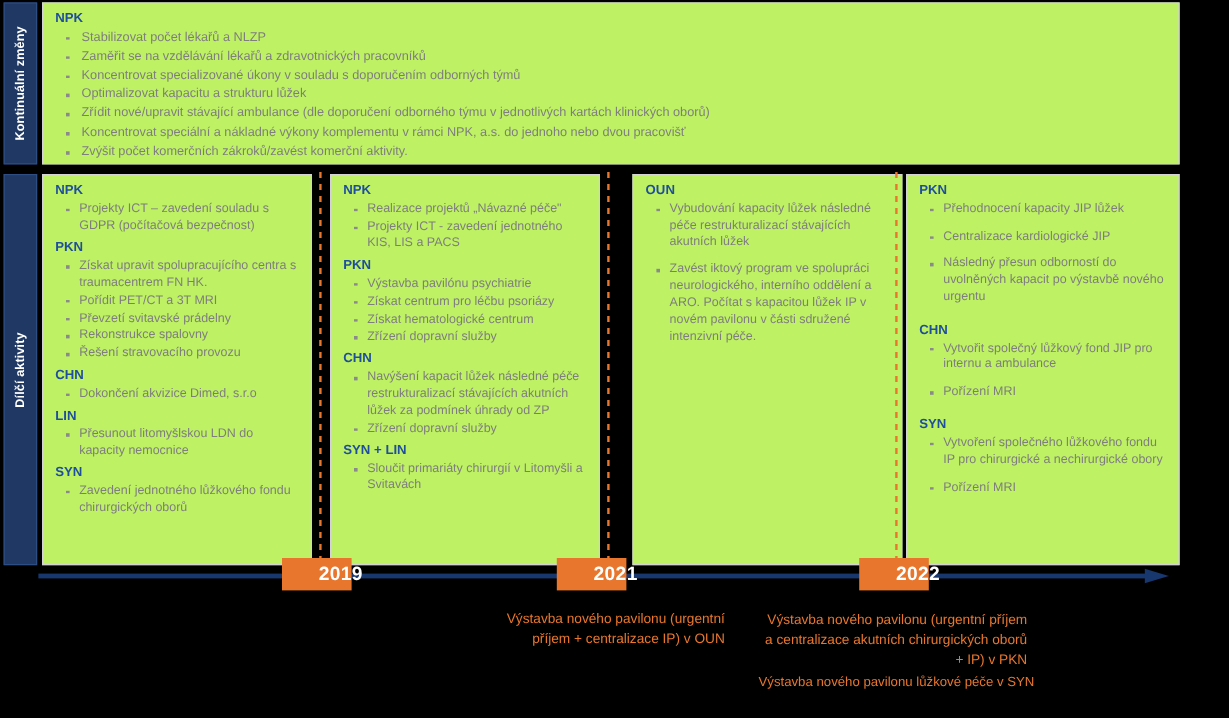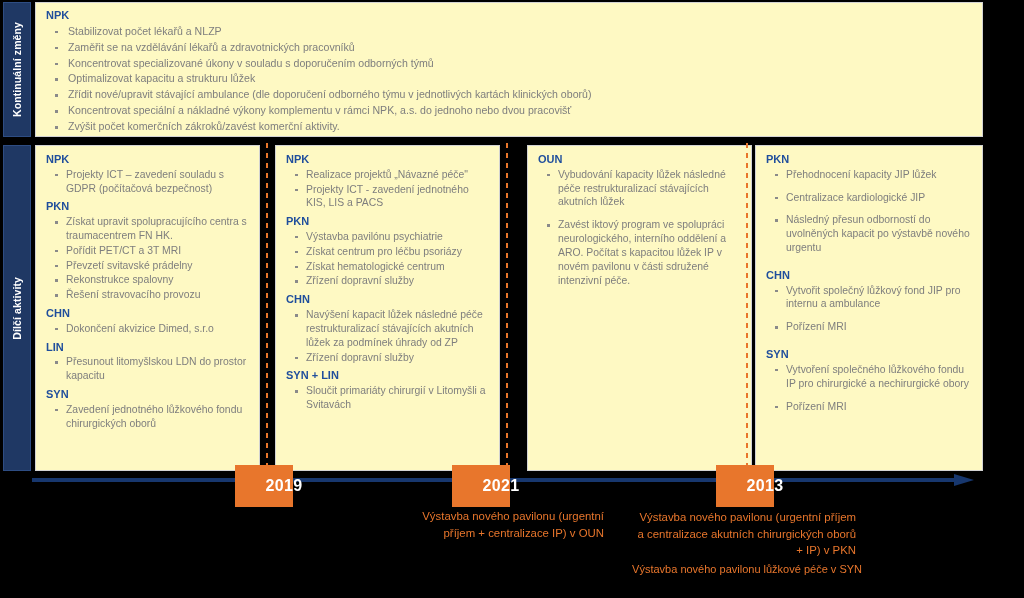--- a/index.html
+++ b/index.html
@@ -38,21 +38,21 @@
     writing-mode: vertical-rl;
     transform: rotate(180deg);
     white-space: nowrap;
   }
   #side-label-continuous { top: 2px;   height: 135px; }
   #side-label-partial    { top: 145px; height: 326px; }
 
   
   .panel {
     position: absolute;
-    background: #fef9c3;
+    background: #bef264;
     border: 1px solid #D3D3D3;
     overflow: hidden;
   }
 
   #panel-continuous {
     left: 35px;
     top: 2px;
     width: 948px;
     height: 135px;
     padding: 6px 10px 4px 10px;
@@ -160,34 +160,34 @@
     border-top: 6px solid transparent;
     border-bottom: 6px solid transparent;
     border-left: 20px solid #17376E;
   }
 
   
   .year-chip {
     position: absolute;
     top: 465px;
     width: 58px;
-    height: 42px;
+    height: 27px;
     background: #E8762C;
     color: #FFFFFF;
     font-size: 16px;
     font-weight: bold;
     display: flex;
     align-items: center;
     justify-content: center;
     z-index: 8;
     letter-spacing: 0.3px;
     padding-left: 40px;
   }
   #year-2019 { left: 235px; }
-  #year-2021 { left: 452px; }
+  #year-2021 { left: 464px; }
   #year-2022 { left: 716px; }
 
   
   .caption {
     position: absolute;
     color: #E8762C;
     font-size: 11.4px;
     font-weight: normal;
     text-align: right;
     line-height: 1.45;
@@ -234,21 +234,21 @@
       <li>Převzetí svitavské prádelny</li>
       <li>Rekonstrukce spalovny</li>
       <li>Řešení stravovacího provozu</li>
     </ul>
     <div class="group-head">CHN</div>
     <ul class="bullets">
       <li>Dokončení akvizice Dimed, s.r.o</li>
     </ul>
     <div class="group-head">LIN</div>
     <ul class="bullets">
-      <li>Přesunout litomyšlskou LDN do prostor kapacitu</li>
+      <li>Přesunout litomyšlskou LDN do kapacity nemocnice</li>
     </ul>
     <div class="group-head">SYN</div>
     <ul class="bullets">
       <li>Zavedení jednotného lůžkového fondu chirurgických oborů</li>
     </ul>
   </div>
 
   <div class="panel col-panel" id="panel-2021">
     <div class="group-head first">NPK</div>
     <ul class="bullets">
@@ -309,20 +309,20 @@
     <div id="timeline-arrowhead"></div>
   </div>
 
   <div class="year-chip" id="year-2019">
     <span>2019</span>
   </div>
   <div class="year-chip" id="year-2021">
     <span>2021</span>
   </div>
   <div class="year-chip" id="year-2022">
-    <span>2013</span>
+    <span>2022</span>
   </div>
 
   <div class="caption" id="caption-2021">Výstavba  nového  pavilonu (urgentní příjem + centralizace IP) v OUN</div>
   <div class="caption" id="caption-2022">Výstavba  nového  pavilonu (urgentní příjem a centralizace akutních chirurgických oborů + IP) v PKN</div>
   <div class="caption" id="caption-2022-b">Výstavba  nového  pavilonu lůžkové péče v SYN</div>
 
 </div>
 
 </body></html>

